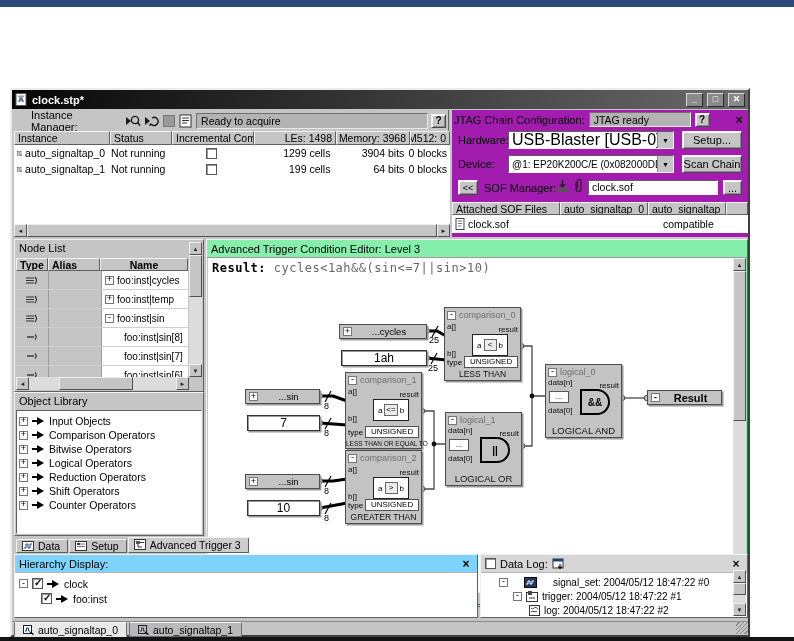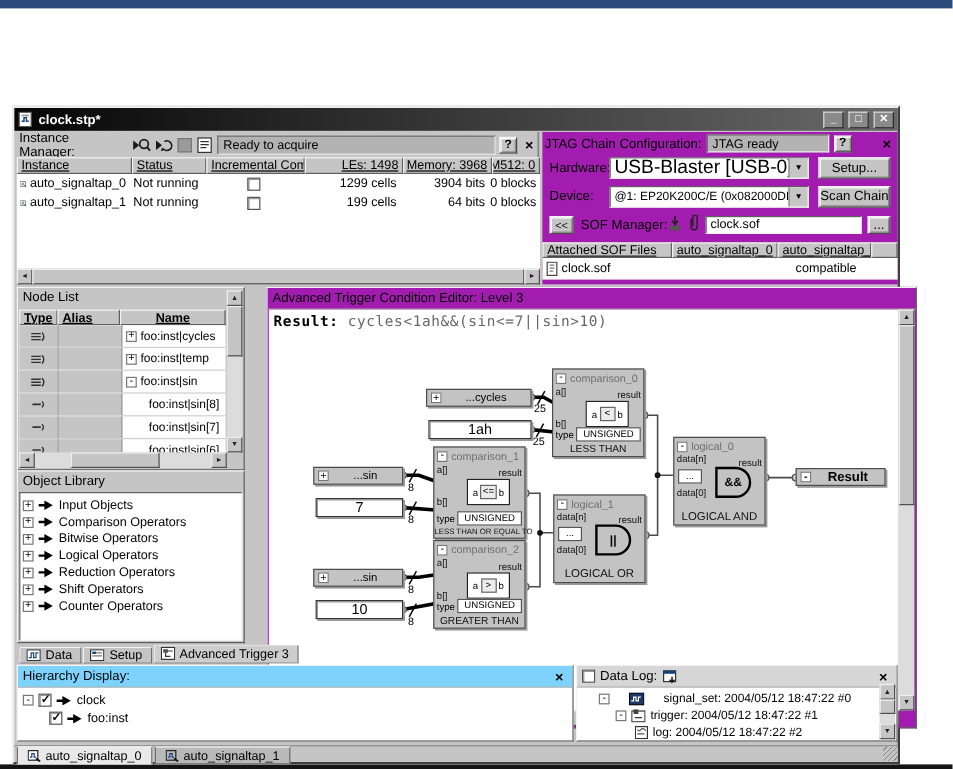--- a/index.html
+++ b/index.html
@@ -24,21 +24,21 @@
   #app-window{left:10px;top:88px;width:740px;height:549px;background:#c5c5c5;border:2px solid;border-color:#ececec #3f3f3f #3f3f3f #ececec;box-sizing:border-box;}
   .titlebar{position:absolute;left:0;top:0;right:0;height:19px;background:linear-gradient(90deg,#060606,#6a6a6a);display:flex;align-items:center;gap:4px;padding:0 3px;box-sizing:border-box;}
   .titlebar .wtitle{color:#fff;font-weight:bold;font-size:11px;flex:1;}
   .winbtn{width:17px;height:14px;background:#8a8a8a;border:1px solid;border-color:#d8d8d8 #2a2a2a #2a2a2a #d8d8d8;color:#fff;font-size:9px;line-height:9px;display:flex;align-items:center;justify-content:center;font-weight:bold;box-sizing:border-box;}
   
   .sbtn{width:13px;height:13px;background:#c5c5c5;border:1px solid;border-color:#efefef #505050 #505050 #efefef;box-sizing:border-box;display:flex;align-items:center;justify-content:center;font-size:6px;color:#222;flex:none;}
   .sb-up::before{content:"\25B2";} .sb-dn::before{content:"\25BC";} .sb-lf::before{content:"\25C4";} .sb-rt::before{content:"\25BA";}
   .strack{background:#dcdcdc;}
   .sthumb{background:#c5c5c5;border:1px solid;border-color:#efefef #505050 #505050 #efefef;box-sizing:border-box;}
   
-  .hcell{background:#c5c5c5;border:1px solid;border-color:#f2f2f2 #5f5f5f #5f5f5f #f2f2f2;box-sizing:border-box;padding:0 3px;overflow:hidden;white-space:nowrap;font-size:10.5px;display:flex;align-items:center;text-decoration:underline;}
+  .hcell{background:#c5c5c5;border:1px solid;border-color:#f2f2f2 #5f5f5f #5f5f5f #f2f2f2;box-sizing:border-box;padding:0 3px;overflow:hidden;white-space:nowrap;font-size:10.5px;display:flex;align-items:center;}
   .hcell.num{justify-content:flex-end;}
   .cell{padding:0 3px;overflow:hidden;white-space:nowrap;display:flex;align-items:center;font-size:10.5px;}
   .cell.num{justify-content:flex-end;}
   
   .combo{background:#fff;border:1px solid;border-color:#5f5f5f #f2f2f2 #f2f2f2 #5f5f5f;display:flex;align-items:center;box-sizing:border-box;height:18px;}
   .combo .cval{flex:1;padding:0 3px;overflow:hidden;white-space:nowrap;font-size:16px;}
   .combo .cbtn{width:15px;height:100%;background:#c5c5c5;border-left:1px solid #888;display:flex;align-items:center;justify-content:center;font-size:7px;}
   .combo .cbtn::before{content:"\25BC";}
   
   .ptitle{font-size:11px;padding:2px 4px;}
@@ -85,21 +85,21 @@
           <path d="M3,8 h2 v-3 h2 v3 h2" stroke="#16457e" fill="none" stroke-width="1.2"></path>
           <rect x="3" y="2.5" width="6" height="1.5" fill="#9a9a9a"></rect>
         </svg>
       <span class="wtitle">clock.stp*</span>
       <span class="winbtn">_</span>
       <span class="winbtn">□</span>
       <span class="winbtn">✕</span>
     </div>
 
     <div class="abs" style="left:2px;top:20px;width:436px;height:127px;background:#c5c5c5;border-right:2px groove #bbb;box-sizing:border-box;">
-      <div class="abs" style="left:2px;top:1px;width:432px;height:19px;display:flex;align-items:center;gap:3px;">
+      <div class="abs" style="left:17px;top:1px;width:432px;height:19px;display:flex;align-items:center;gap:3px;">
         <span>Instance Manager:</span>
         <svg width="16" height="14" viewBox="0 0 16 14">
             <path d="M1,3 l5,4 -5,4 z" fill="#1a1a1a"></path>
             <circle cx="10" cy="6" r="3.6" fill="none" stroke="#1a1a1a" stroke-width="1.4"></circle>
             <line x1="12.5" y1="8.5" x2="15" y2="11.5" stroke="#1a1a1a" stroke-width="1.6"></line>
           </svg>
         <svg width="16" height="14" viewBox="0 0 16 14">
             <path d="M1,3 l5,4 -5,4 z" fill="#1a1a1a"></path>
             <path d="M8,4 a4,4 0 1 1 -1,6" fill="none" stroke="#1a1a1a" stroke-width="1.4"></path>
             <path d="M6,9 l2,2 -3,1 z" fill="#1a1a1a"></path>
@@ -362,21 +362,21 @@
           <span class="pm pm-plus"></span>
           <svg class="arrow-ico" width="13" height="8" viewBox="0 0 13 8">
               <path d="M0,4 h6" stroke="#000" stroke-width="2"></path>
               <path d="M5,0 L12,4 L5,8 z" fill="#000"></path>
             </svg>
           <span>Counter Operators</span>
         </div>
       </div>
     </div>
 
-    <div class="abs raised" style="left:210px;top:149px;width:542px;height:368px;background:#a21caf;box-sizing:border-box;">
+    <div class="abs raised" style="left:194px;top:149px;width:542px;height:368px;background:#86efac;box-sizing:border-box;">
       <div class="ptitle" style="border-bottom:1px solid #9a9a9a;height:12px;padding-top:3px;">Advanced Trigger Condition Editor: Level 3</div>
       <div class="abs" style="left:1px;top:18px;right:14px;bottom:14px;background:#fff;overflow:hidden;">
         <div class="result-line"><b>Result:</b> <span>cycles&lt;1ah&amp;&amp;(sin&lt;=7||sin&gt;10)</span></div>
 
         <div id="diagram-layer">
           <svg width="529" height="261" style="position:absolute;left:0;top:0;">
 
             <g stroke="#4a4a4a" stroke-width="1.3" fill="none">
               <path d="M313,68 H324 V118 H337"></path>
               <path d="M314,168 H324 V118"></path>

